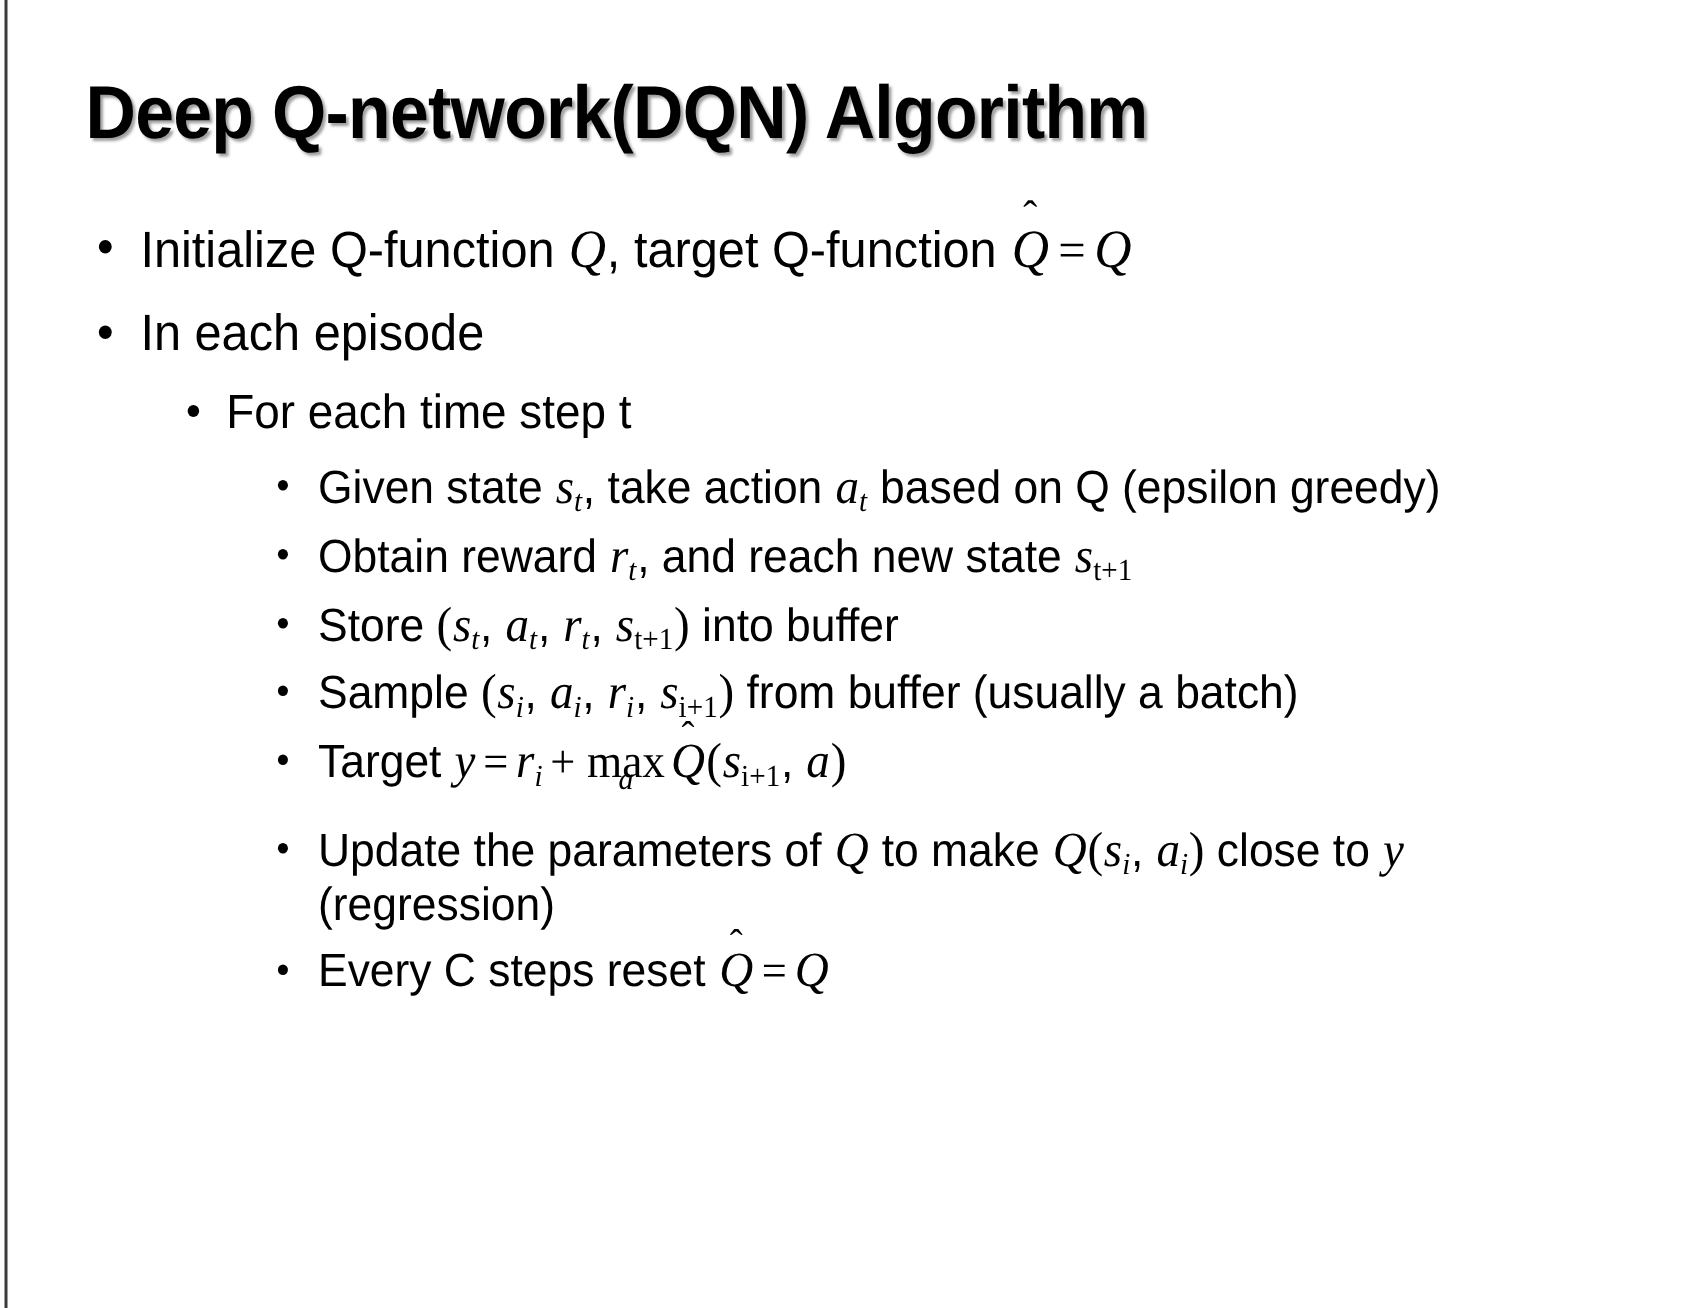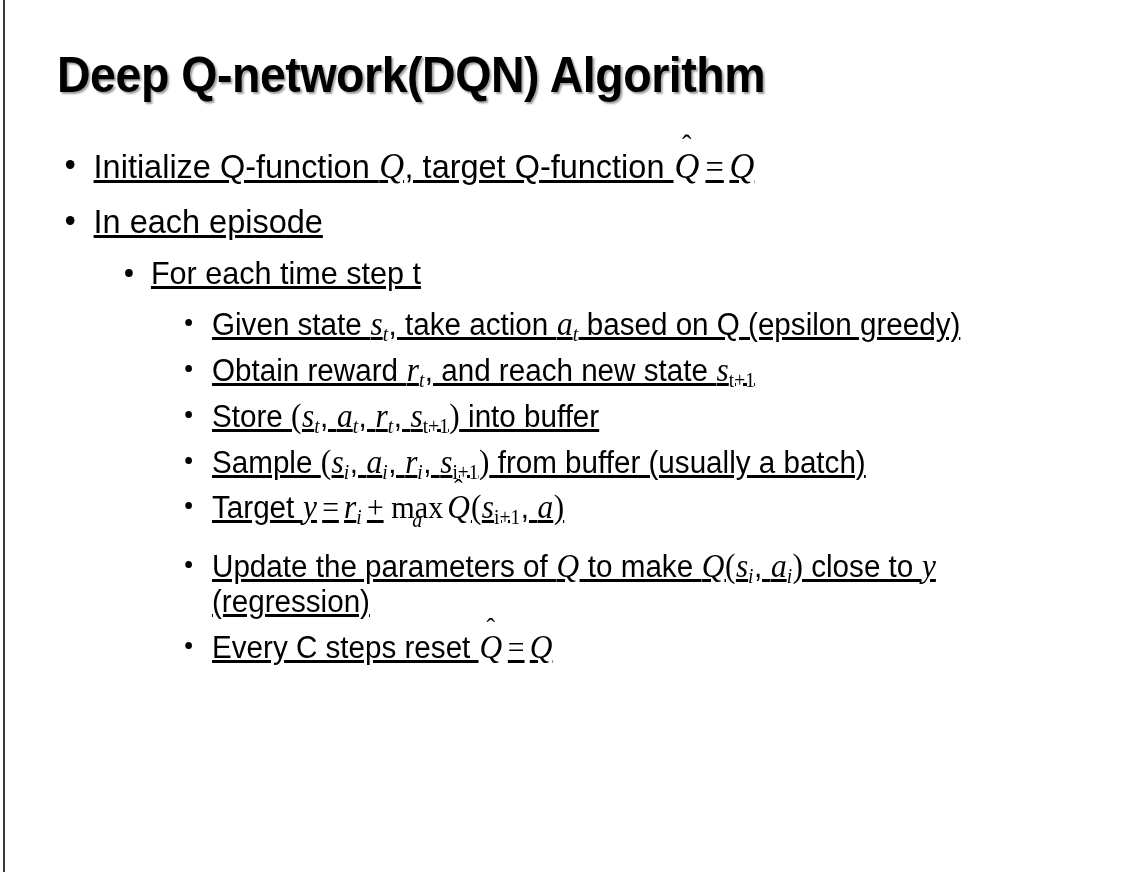--- a/index.html
+++ b/index.html
@@ -48,21 +48,20 @@
     transform-origin: left top;
     text-shadow: 2px 2px 2px rgba(80,80,80,0.55);
   }
 
   
   .body-list {
     position: absolute;
     left: 0;
     top: 146px;
     width: 1124px;
-    text-decoration: underline;
   }
 
   .bullet {
     position: relative;
     display: block;
     box-sizing: border-box;
     line-height: 1.12;
     transform: scaleX(0.955);
     transform-origin: left top;
   }

